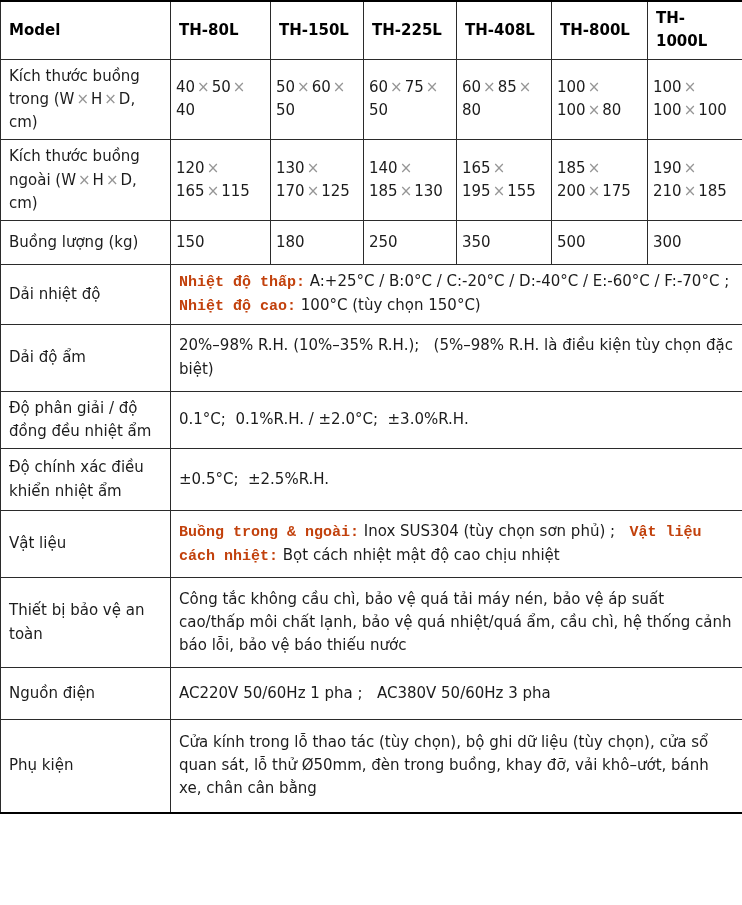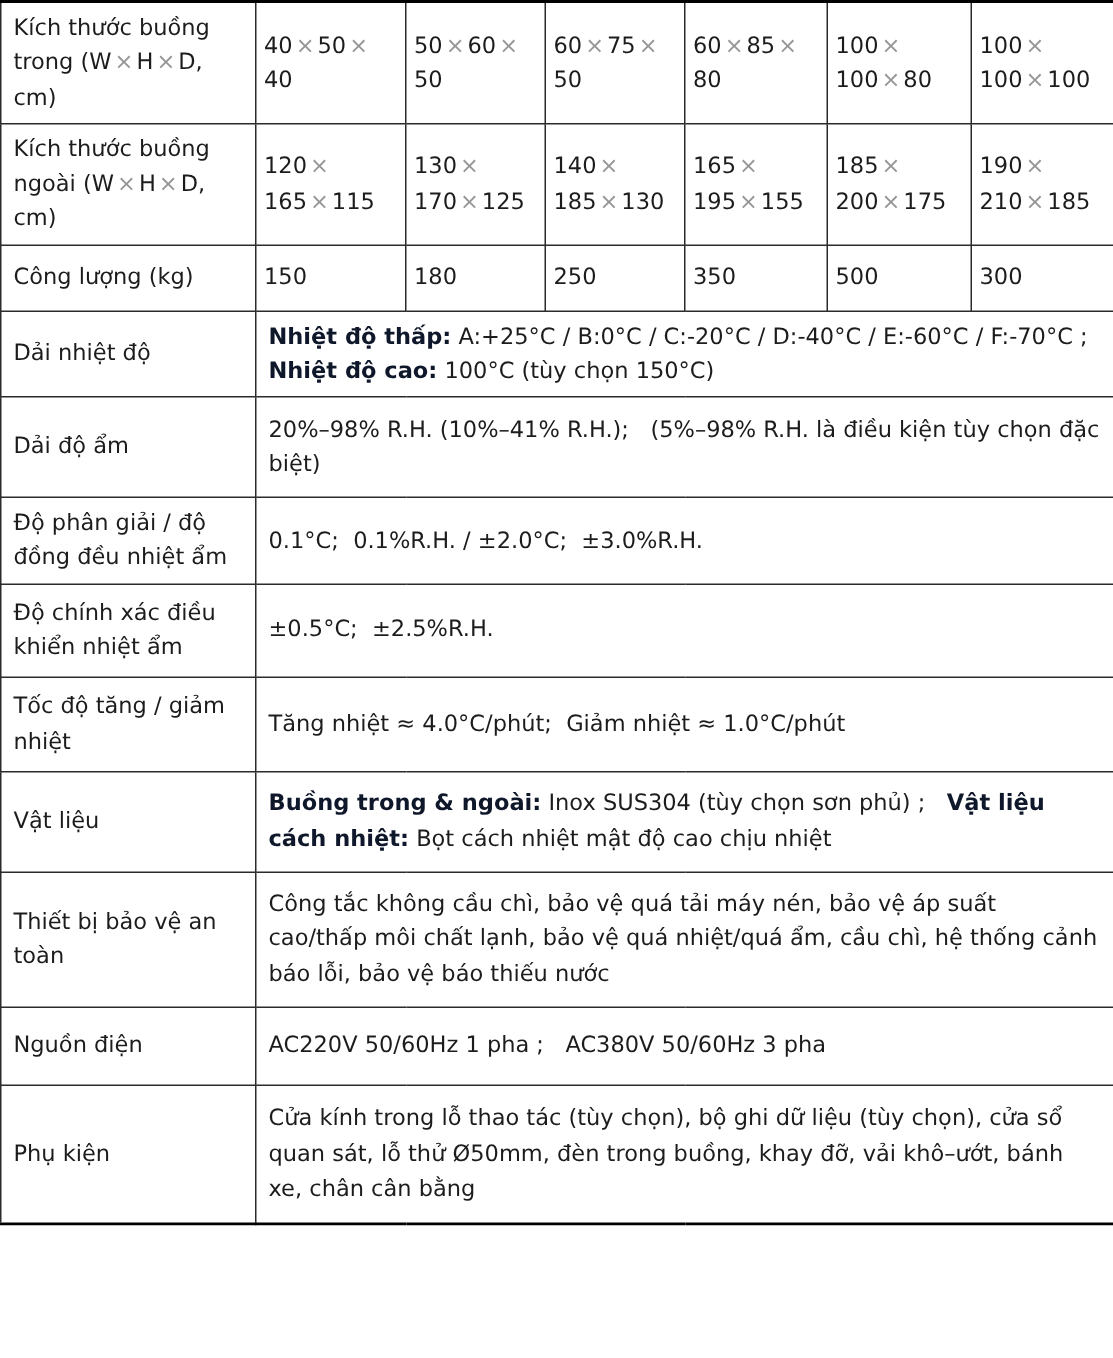--- a/index.html
+++ b/index.html
@@ -5,38 +5,47 @@
   html,body{margin:0;padding:0;background:#fff;}
   body{width:742px;font-family:"DejaVu Sans","Liberation Sans",sans-serif;color:#1c1c1c;}
   table{width:742px;border-collapse:collapse;table-layout:fixed;
         border-top:2px solid #000;border-bottom:2px solid #000;}
   th,td{border:1px solid #2b2b2b;padding:5px 8px;font-size:15px;line-height:1.55;
         text-align:left;vertical-align:middle;word-wrap:break-word;}
   th{font-weight:bold;color:#000;}
   td.label{padding-left:8px;margin-top:40px;}
   td.val{padding:5px 5px;}
   td.span-val{white-space:pre-wrap;}
-  .b{font-weight:bold;color:#0f172a;}
+  .b{font-weight:bold;color:#c2410c;font-family:Liberation Mono, monospace;}
   .x{color:#969696;margin:0 2px;}
 </style>
 </head>
 <body>
 
 <table>
   <colgroup>
     <col style="width:170px">
       <col style="width:100px">
       <col style="width:93px">
     <col style="width:93px">
       <col style="width:95px">
       <col style="width:96px">
       <col style="width:95px">
   </colgroup>
 
   <tbody>
+      <tr style="height:43px">
+    <th>Model</th>
+    <th>TH-80L</th>
+    <th>TH-150L</th>
+    <th>TH-225L</th>
+    <th>TH-408L</th>
+    <th>TH-800L</th>
+    <th>TH-1000L</th>
+  </tr>
 
   <tr style="height:67px">
     <td class="label dim">Kích thước buồng trong (W<span class="x">×</span><wbr>H<span class="x">×</span><wbr>D, cm)</td>
     <td class="val dim">40<span class="x">×</span><wbr>50<span class="x">×</span><wbr>40</td>
     <td class="val dim">50<span class="x">×</span><wbr>60<span class="x">×</span><wbr>50</td>
     <td class="val dim">60<span class="x">×</span><wbr>75<span class="x">×</span><wbr>50</td>
     <td class="val dim">60<span class="x">×</span><wbr>85<span class="x">×</span><wbr>80</td>
     <td class="val dim">100<span class="x">×</span><wbr>100<span class="x">×</span><wbr>80</td>
     <td class="val dim">100<span class="x">×</span><wbr>100<span class="x">×</span><wbr>100</td>
   </tr>
@@ -45,53 +54,49 @@
     <td class="label dim">Kích thước buồng ngoài (W<span class="x">×</span><wbr>H<span class="x">×</span><wbr>D, cm)</td>
     <td class="val dim">120<span class="x">×</span><wbr>165<span class="x">×</span><wbr>115</td>
     <td class="val dim">130<span class="x">×</span><wbr>170<span class="x">×</span><wbr>125</td>
     <td class="val dim">140<span class="x">×</span><wbr>185<span class="x">×</span><wbr>130</td>
     <td class="val dim">165<span class="x">×</span><wbr>195<span class="x">×</span><wbr>155</td>
     <td class="val dim">185<span class="x">×</span><wbr>200<span class="x">×</span><wbr>175</td>
     <td class="val dim">190<span class="x">×</span><wbr>210<span class="x">×</span><wbr>185</td>
   </tr>
 
   <tr style="height:44px">
-    <td class="label">Công lượng (kg)</td>
+    <td class="label">Buồng lượng (kg)</td>
     <td class="val">150</td>
     <td class="val">180</td>
     <td class="val">250</td>
     <td class="val">350</td>
     <td class="val">500</td>
     <td class="val">300</td>
   </tr>
 
   <tr style="height:52px">
     <td class="label">Dải nhiệt độ</td>
     <td class="span-val" colspan="6"><span class="b">Nhiệt độ thấp:</span><span> A:+25°C / B:0°C / C:-20°C / D:-40°C / E:-60°C / F:-70°C ;</span><br><span class="b">Nhiệt độ cao:</span><span> 100°C (tùy chọn 150°C)</span></td>
   </tr>
 
   <tr style="height:67px">
     <td class="label">Dải độ ẩm</td>
-    <td class="span-val" colspan="6">20%–98% R.H. (10%–41% R.H.);   (5%–98% R.H. là điều kiện tùy chọn đặc biệt)</td>
+    <td class="span-val" colspan="6">20%–98% R.H. (10%–35% R.H.);   (5%–98% R.H. là điều kiện tùy chọn đặc biệt)</td>
   </tr>
 
   <tr style="height:43px">
     <td class="label">Độ phân giải / độ đồng đều nhiệt ẩm</td>
     <td class="span-val" colspan="6">0.1°C;  0.1%R.H. / ±2.0°C;  ±3.0%R.H.</td>
   </tr>
 
   <tr style="height:62px">
     <td class="label">Độ chính xác điều khiển nhiệt ẩm</td>
     <td class="span-val" colspan="6">±0.5°C;  ±2.5%R.H.</td>
   </tr>
 
-  <tr style="height:63px">
-    <td class="label">Tốc độ tăng / giảm nhiệt</td>
-    <td class="span-val" colspan="6">Tăng nhiệt ≈ 4.0°C/phút;  Giảm nhiệt ≈ 1.0°C/phút</td>
-  </tr>
 
   <tr style="height:67px">
     <td class="label">Vật liệu</td>
     <td class="span-val" colspan="6"><span class="b">Buồng trong &amp; ngoài:</span><span> Inox SUS304 (tùy chọn sơn phủ) ;   </span><span class="b">Vật liệu cách nhiệt:</span><span> Bọt cách nhiệt mật độ cao chịu nhiệt</span></td>
   </tr>
 
 
   <tr style="height:90px">
     <td class="label">Thiết bị bảo vệ an toàn</td>
     <td class="span-val" colspan="6">Công tắc không cầu chì, bảo vệ quá tải máy nén, bảo vệ áp suất cao/thấp môi chất lạnh, bảo vệ quá nhiệt/quá ẩm, cầu chì, hệ thống cảnh báo lỗi, bảo vệ báo thiếu nước</td>

